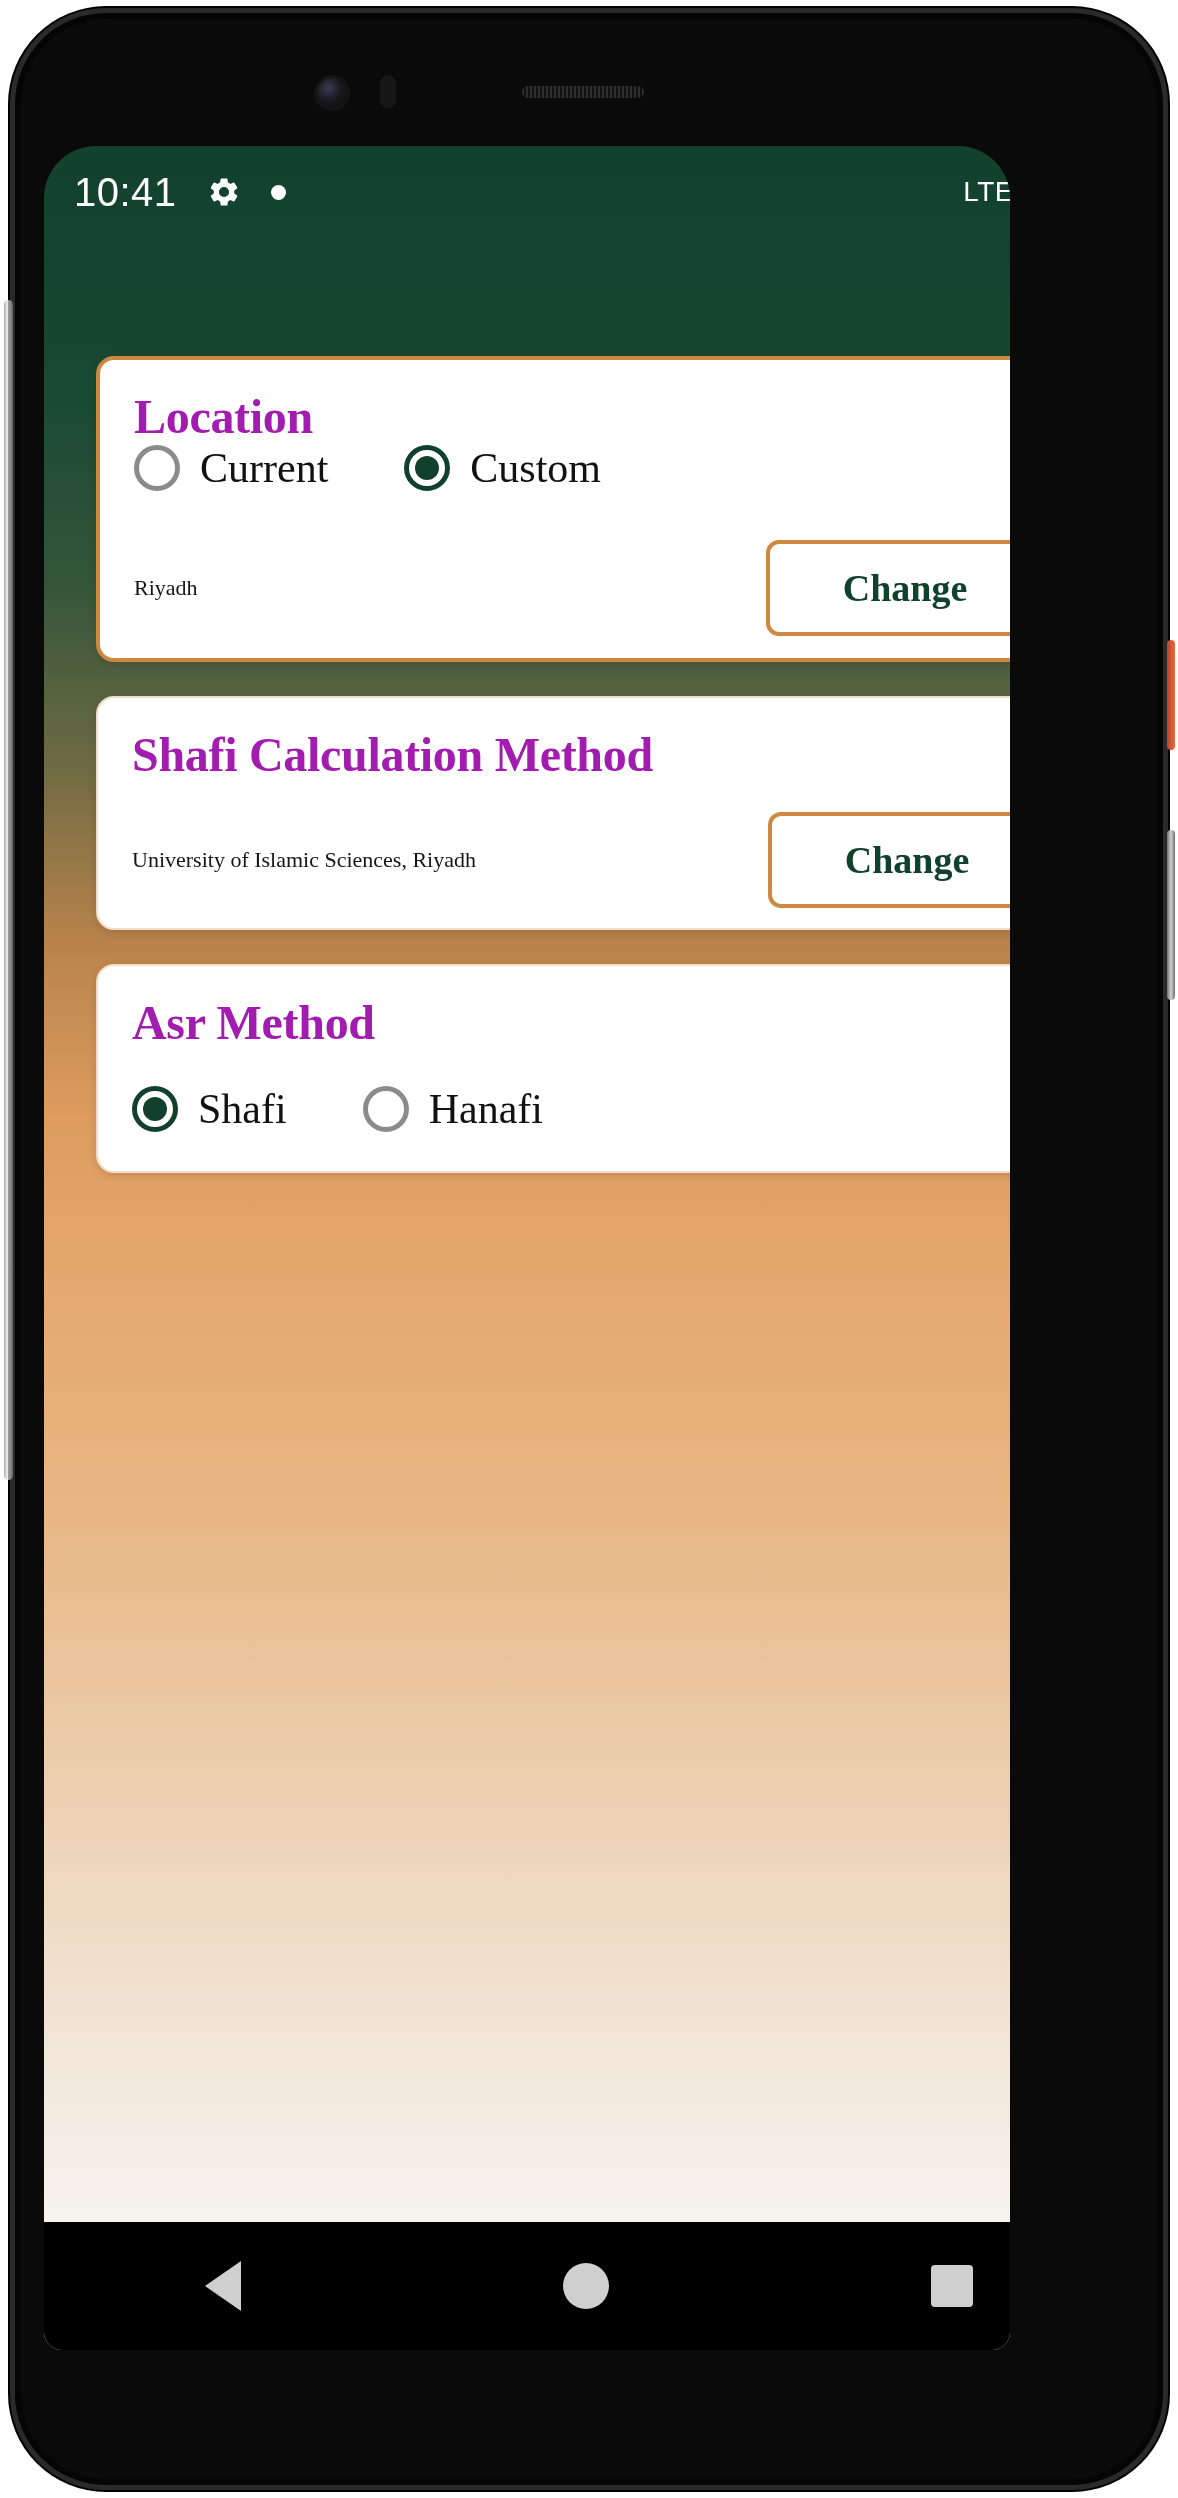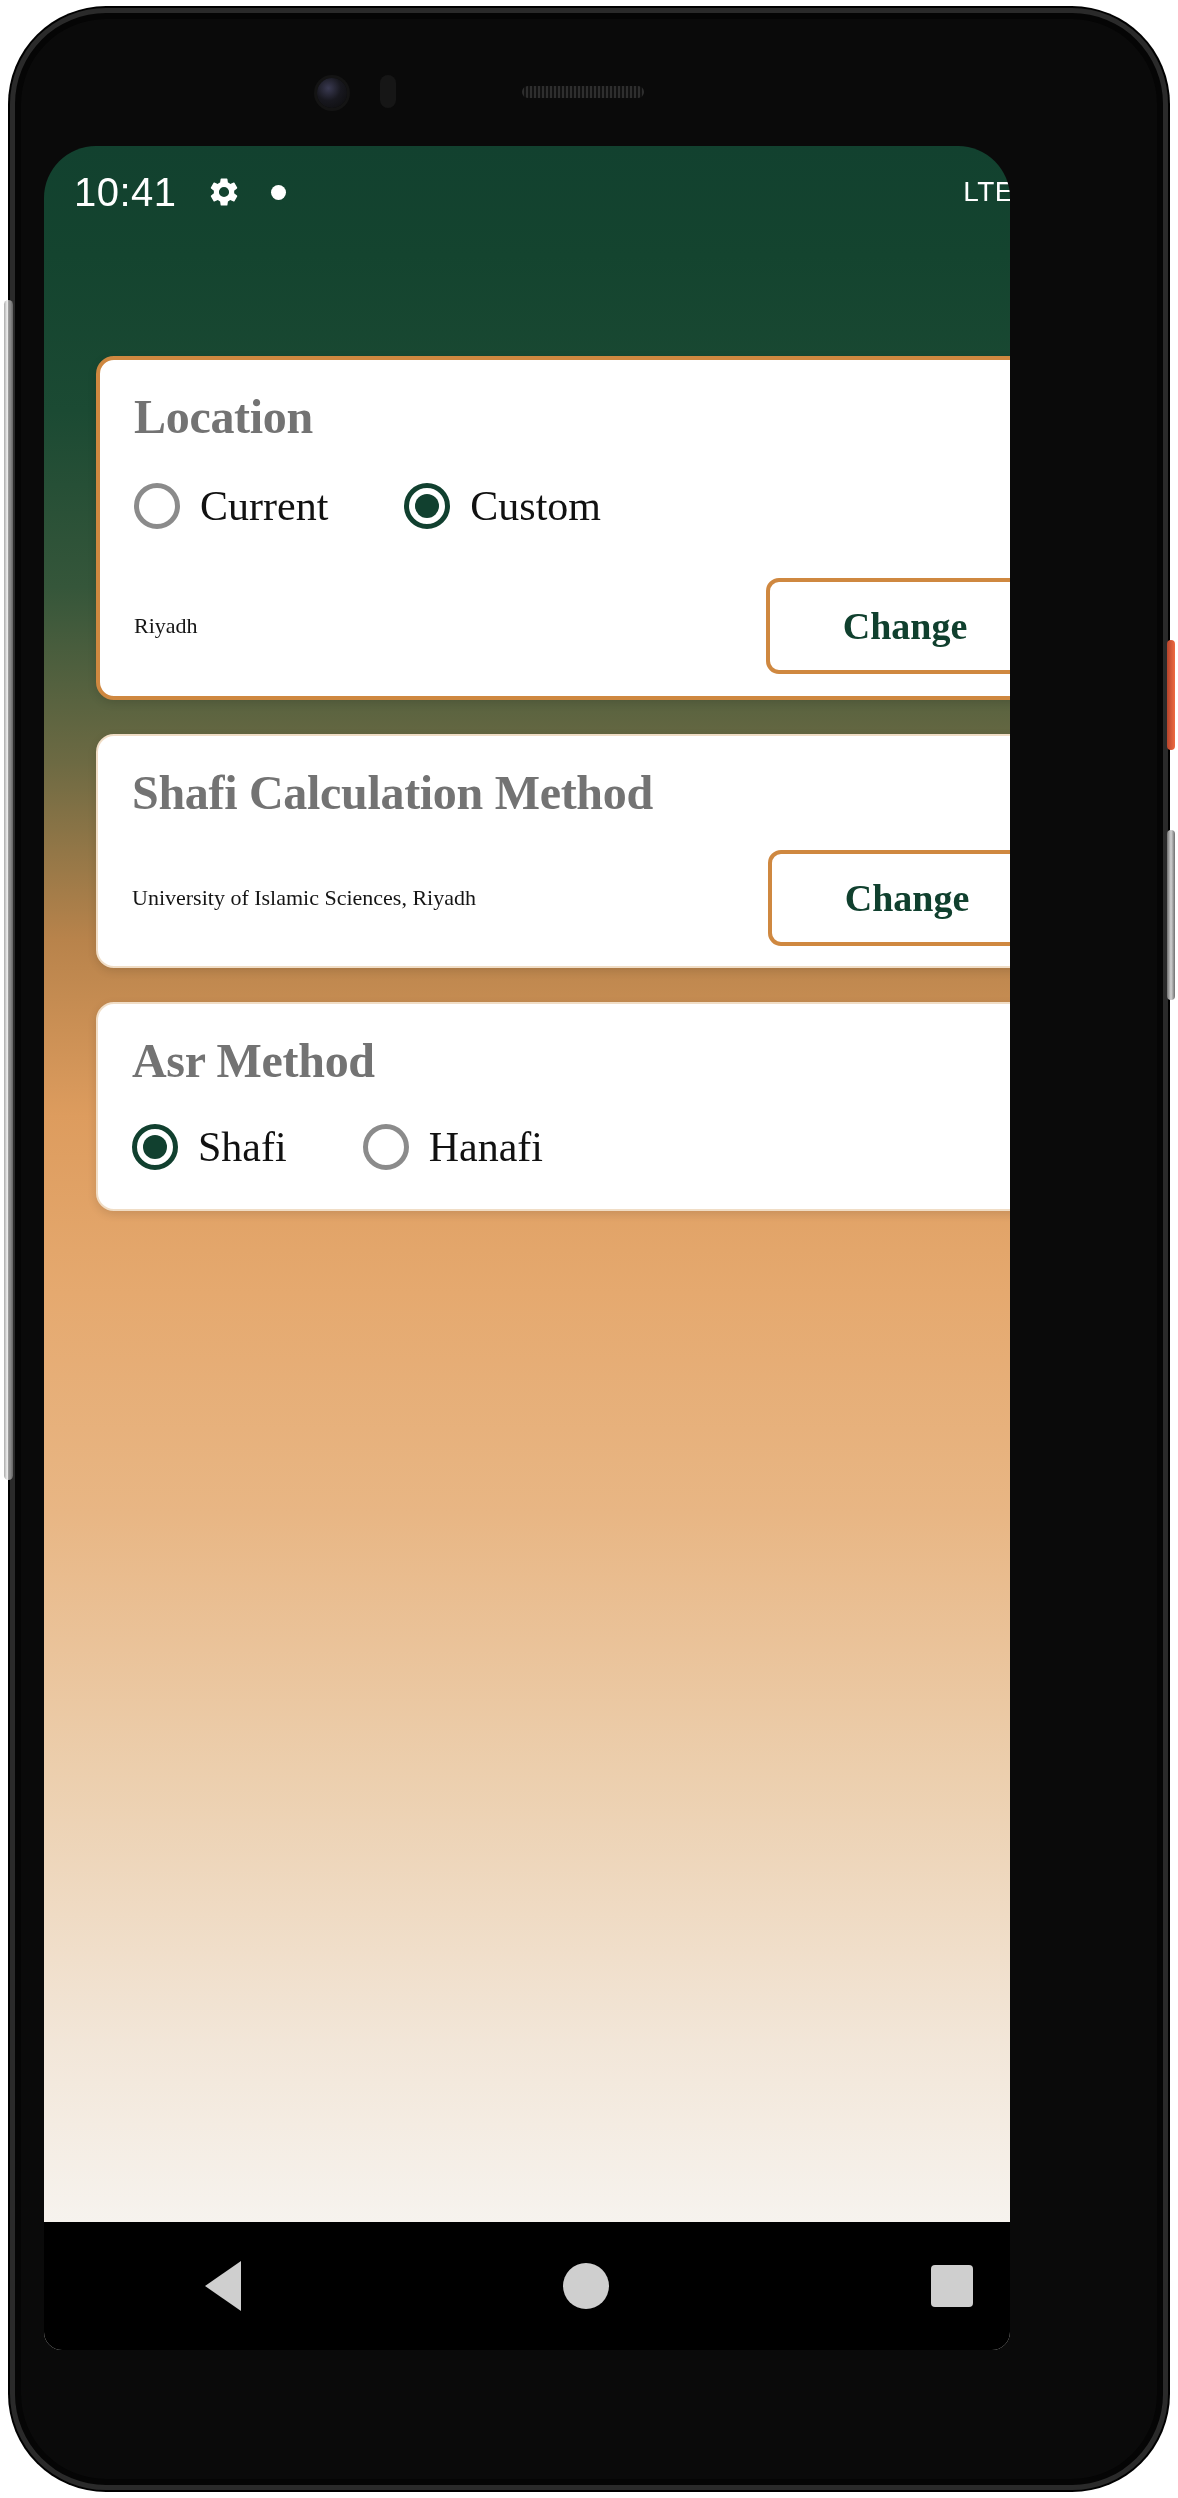--- a/index.html
+++ b/index.html
@@ -145,29 +145,28 @@
     padding: 30px 34px;
     margin-bottom: 34px;
     box-shadow: 0 3px 10px rgba(0,0,0,.12);
   }
   .card.bordered { border: 4px solid #cf8840; }
   .card.plain    { border: 2px solid #f0ddc6; }
 
   .card-title {
     font-size: 48px;
     font-weight: bold;
-    color: #737373;
+    color: #a21caf;
     letter-spacing: -.3px;
     line-height: 1.12;
   }
 
   .radio-row {
     display: flex;
     align-items: center;
-    margin-top: 38px;
   }
   .radio-option {
     display: flex;
     align-items: center;
     cursor: pointer;
   }
   .radio-option + .radio-option { margin-left: 76px; }
 
   .radio-mark {
     width: 46px; height: 46px;

